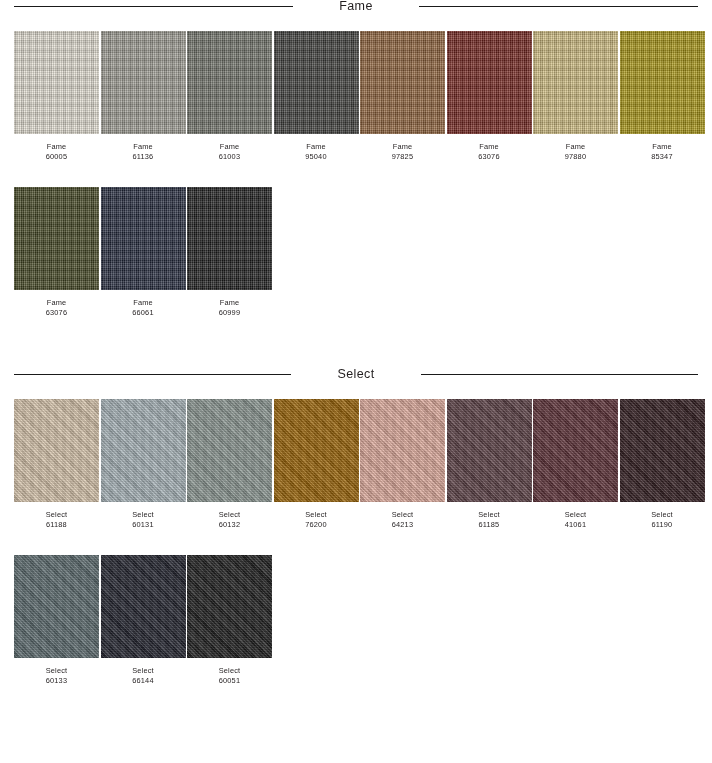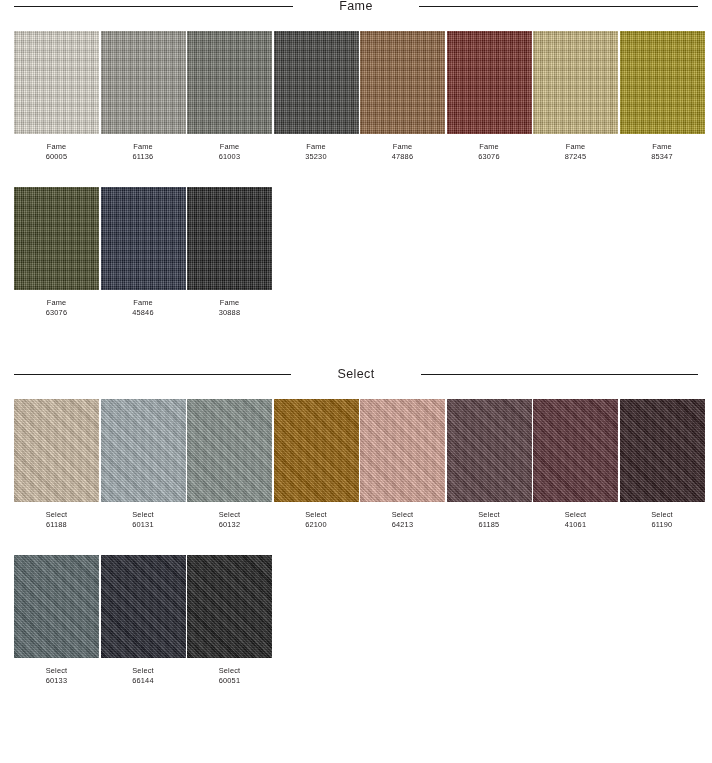--- a/index.html
+++ b/index.html
@@ -160,66 +160,66 @@
         <div class="swatch-cell">
           <div class="swatch-chip" style="background-color: rgb(111, 113, 104);">
             <div class="weave plain"></div>
           </div>
           <div class="swatch-caption"><span>Fame</span><span class="code">61003</span></div>
         </div>
         <div class="swatch-cell">
           <div class="swatch-chip" style="background-color: rgb(60, 60, 57);">
             <div class="weave plain"></div>
           </div>
-          <div class="swatch-caption"><span>Fame</span><span class="code">35230</span></div>
+          <div class="swatch-caption"><span>Fame</span><span class="code">95040</span></div>
         </div>
         <div class="swatch-cell">
           <div class="swatch-chip" style="background-color: rgb(141, 96, 56);">
             <div class="weave plain"></div>
           </div>
-          <div class="swatch-caption"><span>Fame</span><span class="code">47886</span></div>
+          <div class="swatch-caption"><span>Fame</span><span class="code">97825</span></div>
         </div>
         <div class="swatch-cell">
           <div class="swatch-chip" style="background-color: rgb(115, 35, 28);">
             <div class="weave plain"></div>
           </div>
           <div class="swatch-caption"><span>Fame</span><span class="code">63076</span></div>
         </div>
         <div class="swatch-cell">
           <div class="swatch-chip" style="background-color: rgb(207, 188, 126);">
             <div class="weave plain"></div>
           </div>
-          <div class="swatch-caption"><span>Fame</span><span class="code">87245</span></div>
+          <div class="swatch-caption"><span>Fame</span><span class="code">97880</span></div>
         </div>
         <div class="swatch-cell">
           <div class="swatch-chip" style="background-color: rgb(167, 148, 16);">
             <div class="weave plain"></div>
           </div>
           <div class="swatch-caption"><span>Fame</span><span class="code">85347</span></div>
         </div>
       </div>
       <div class="row-gap"></div>
       <div class="swatch-row">
         <div class="swatch-cell">
           <div class="swatch-chip" style="background-color: rgb(65, 68, 31);">
             <div class="weave plain"></div>
           </div>
           <div class="swatch-caption"><span>Fame</span><span class="code">63076</span></div>
         </div>
         <div class="swatch-cell">
           <div class="swatch-chip" style="background-color: rgb(34, 40, 60);">
             <div class="weave plain"></div>
           </div>
-          <div class="swatch-caption"><span>Fame</span><span class="code">45846</span></div>
+          <div class="swatch-caption"><span>Fame</span><span class="code">66061</span></div>
         </div>
         <div class="swatch-cell">
           <div class="swatch-chip" style="background-color: rgb(27, 27, 27);">
             <div class="weave plain"></div>
           </div>
-          <div class="swatch-caption"><span>Fame</span><span class="code">30888</span></div>
+          <div class="swatch-caption"><span>Fame</span><span class="code">60999</span></div>
         </div>
       </div>
       <div class="section-gap"></div>
       <div class="section-header">
         <span class="rule left"></span>
         <span class="title">Select</span>
         <span class="rule right"></span>
       </div>
       <div class="spacer-header-to-row"></div>
       <div class="swatch-row">
@@ -238,21 +238,21 @@
         <div class="swatch-cell">
           <div class="swatch-chip" style="background-color: rgb(139, 150, 145);">
             <div class="weave twill"></div>
           </div>
           <div class="swatch-caption"><span>Select</span><span class="code">60132</span></div>
         </div>
         <div class="swatch-cell">
           <div class="swatch-chip" style="background-color: rgb(154, 100, 9);">
             <div class="weave twill"></div>
           </div>
-          <div class="swatch-caption"><span>Select</span><span class="code">62100</span></div>
+          <div class="swatch-caption"><span>Select</span><span class="code">76200</span></div>
         </div>
         <div class="swatch-cell">
           <div class="swatch-chip" style="background-color: rgb(222, 170, 156);">
             <div class="weave twill"></div>
           </div>
           <div class="swatch-caption"><span>Select</span><span class="code">64213</span></div>
         </div>
         <div class="swatch-cell">
           <div class="swatch-chip" style="background-color: rgb(91, 65, 70);">
             <div class="weave twill"></div>

